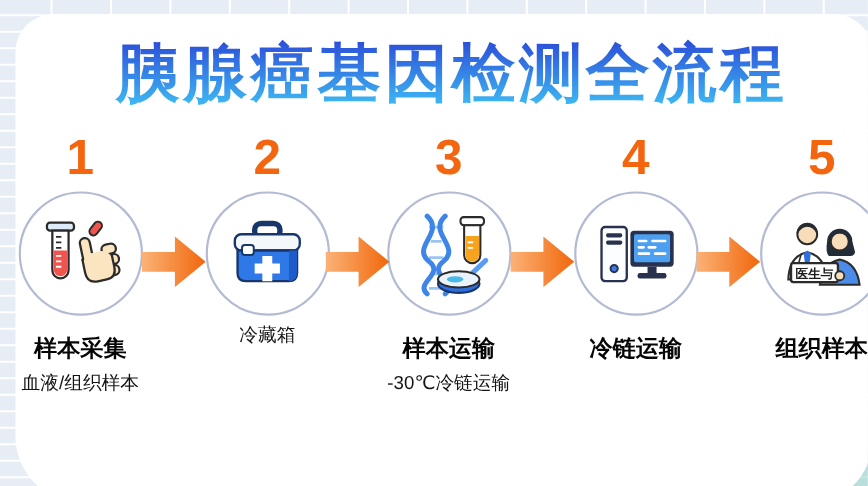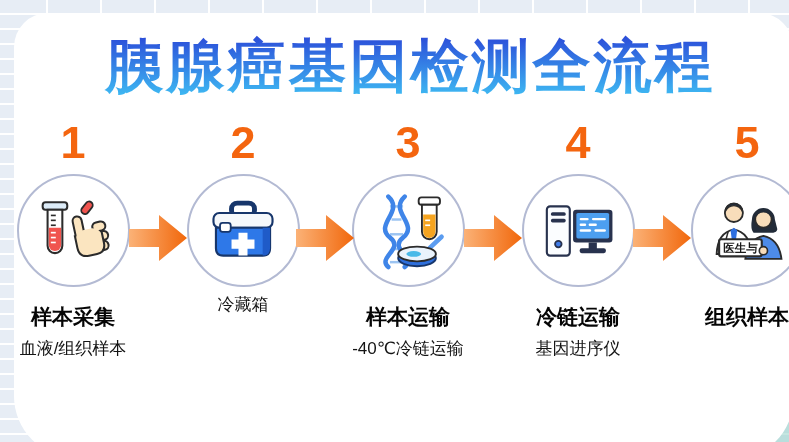--- a/index.html
+++ b/index.html
@@ -141,21 +141,21 @@
         <path d="M68.5 30 h15 v21 a7.5 7.5 0 0 1 -15 0 Z" fill="#F6A41F"></path>
         <line x1="71" y1="37" x2="77" y2="37" stroke="#ffffff" stroke-width="2"></line>
         <line x1="71" y1="43" x2="77" y2="43" stroke="#ffffff" stroke-width="2"></line>
         <line x1="74" y1="73" x2="91" y2="57" stroke="#5B9CF0" stroke-width="5.5" stroke-linecap="round"></line>
         <ellipse cx="61" cy="83" rx="23" ry="10" fill="#2E6FDC" stroke="#17366B" stroke-width="2.3"></ellipse>
         <ellipse cx="61" cy="78" rx="23" ry="9" fill="#EAF3FC" stroke="#2B2B2B" stroke-width="2.3"></ellipse>
         <ellipse cx="57" cy="78" rx="9" ry="3.5" fill="#49B9E8"></ellipse>
       </svg>
     </div>
     <div class="step-label">样本运输</div>
-    <div class="step-subtitle">-40℃冷链运输</div>
+    <div class="step-subtitle">-30℃冷链运输</div>
   </div>
 
   <div class="step step-4">
     <div class="step-number">4</div>
     <div class="step-circle">
       <svg viewBox="0 0 100 100">
         <rect x="12" y="20" width="28" height="60" rx="4" fill="#FBFDFF" stroke="#28324E" stroke-width="2.6"></rect>
         <rect x="17" y="27" width="18" height="4.5" rx="2" fill="#28324E"></rect>
         <rect x="17" y="35" width="18" height="4.5" rx="2" fill="#28324E"></rect>
         <circle cx="26" cy="66" r="4" fill="#3F7BE8" stroke="#28324E" stroke-width="2.2"></circle>
@@ -165,21 +165,20 @@
         <rect x="67" y="34" width="17" height="3" rx="1.5" fill="#ffffff"></rect>
         <rect x="52" y="41" width="8" height="3" rx="1.5" fill="#ffffff"></rect>
         <rect x="63" y="41" width="10" height="3" rx="1.5" fill="#ffffff"></rect>
         <rect x="52" y="48" width="14" height="3" rx="1.5" fill="#ffffff"></rect>
         <rect x="70" y="48" width="14" height="3" rx="1.5" fill="#ffffff"></rect>
         <rect x="63" y="64" width="10" height="8" fill="#28324E"></rect>
         <rect x="52" y="71" width="32" height="6" rx="2.5" fill="#28324E"></rect>
       </svg>
     </div>
     <div class="step-label">冷链运输</div>
-    <div class="step-subtitle">基因进序仪</div>
   </div>
 
   <div class="step step-5">
     <div class="step-number">5</div>
     <div class="step-circle">
       <svg viewBox="0 0 100 100">
 
         <circle cx="34" cy="28" r="11" fill="#F8DDBA" stroke="#2B2B2B" stroke-width="2.2"></circle>
         <path d="M23 27 a11 11 0 0 1 22 0 q-4 -8 -11 -8 q-7 0 -11 8 Z" fill="#222B38" stroke="#2B2B2B" stroke-width="1.5"></path>
         <path d="M13 78 q1 -26 21 -30 q20 4 21 30 Z" fill="#ffffff" stroke="#2B2B2B" stroke-width="2.3"></path>

